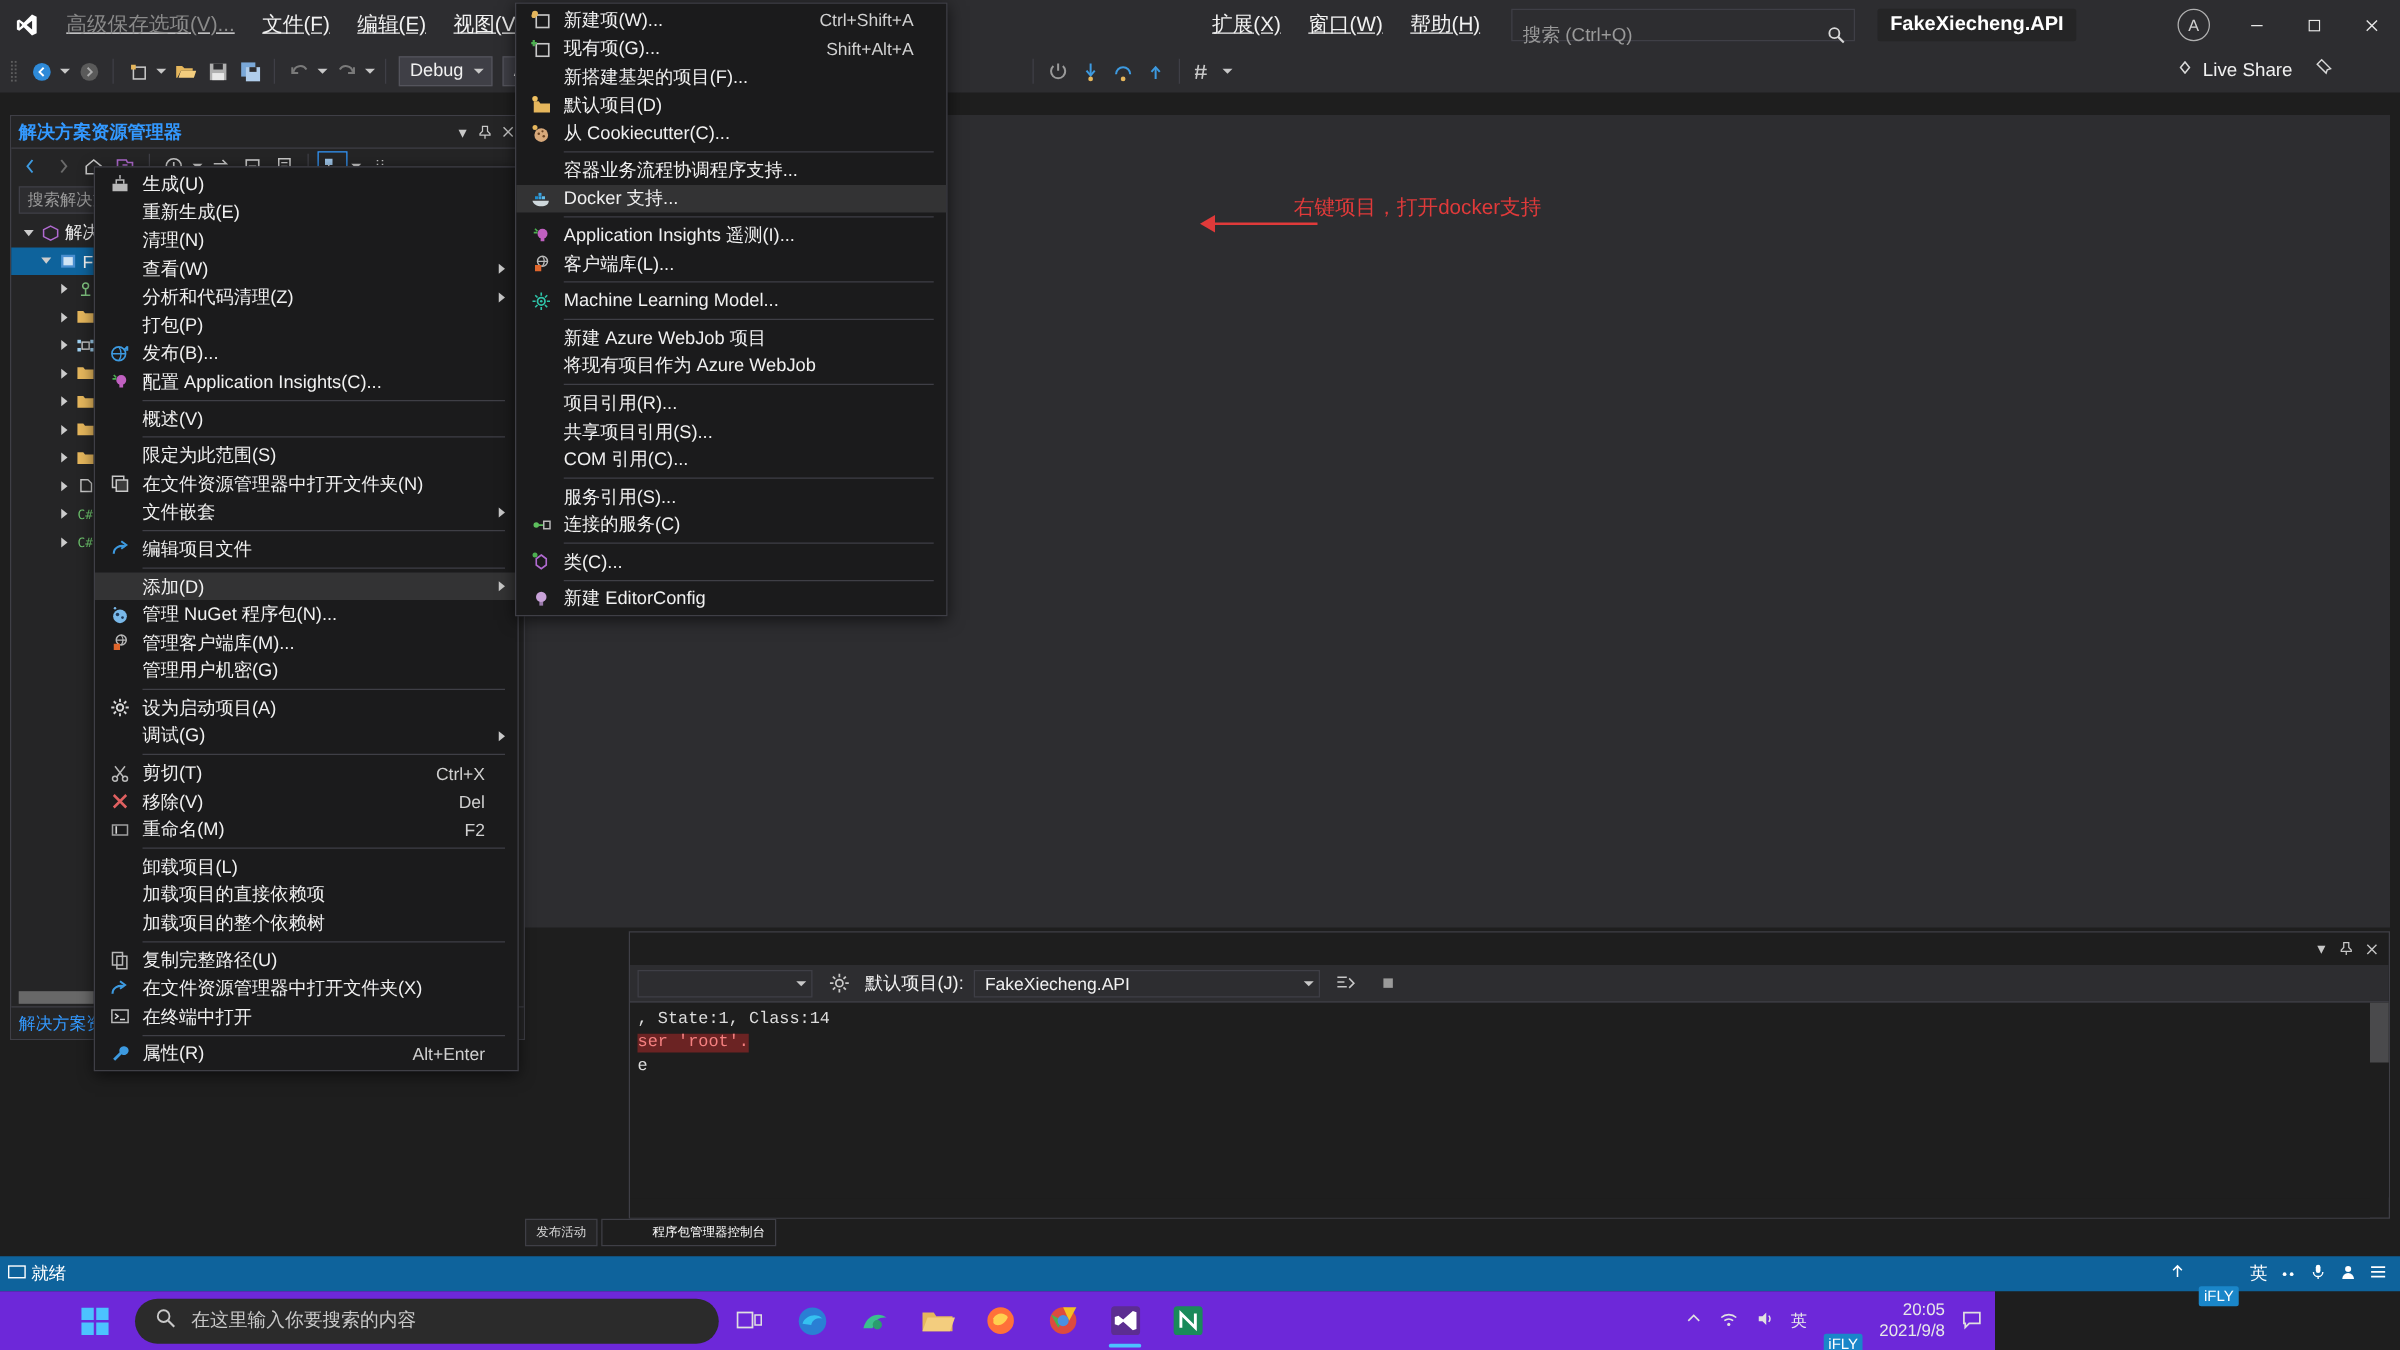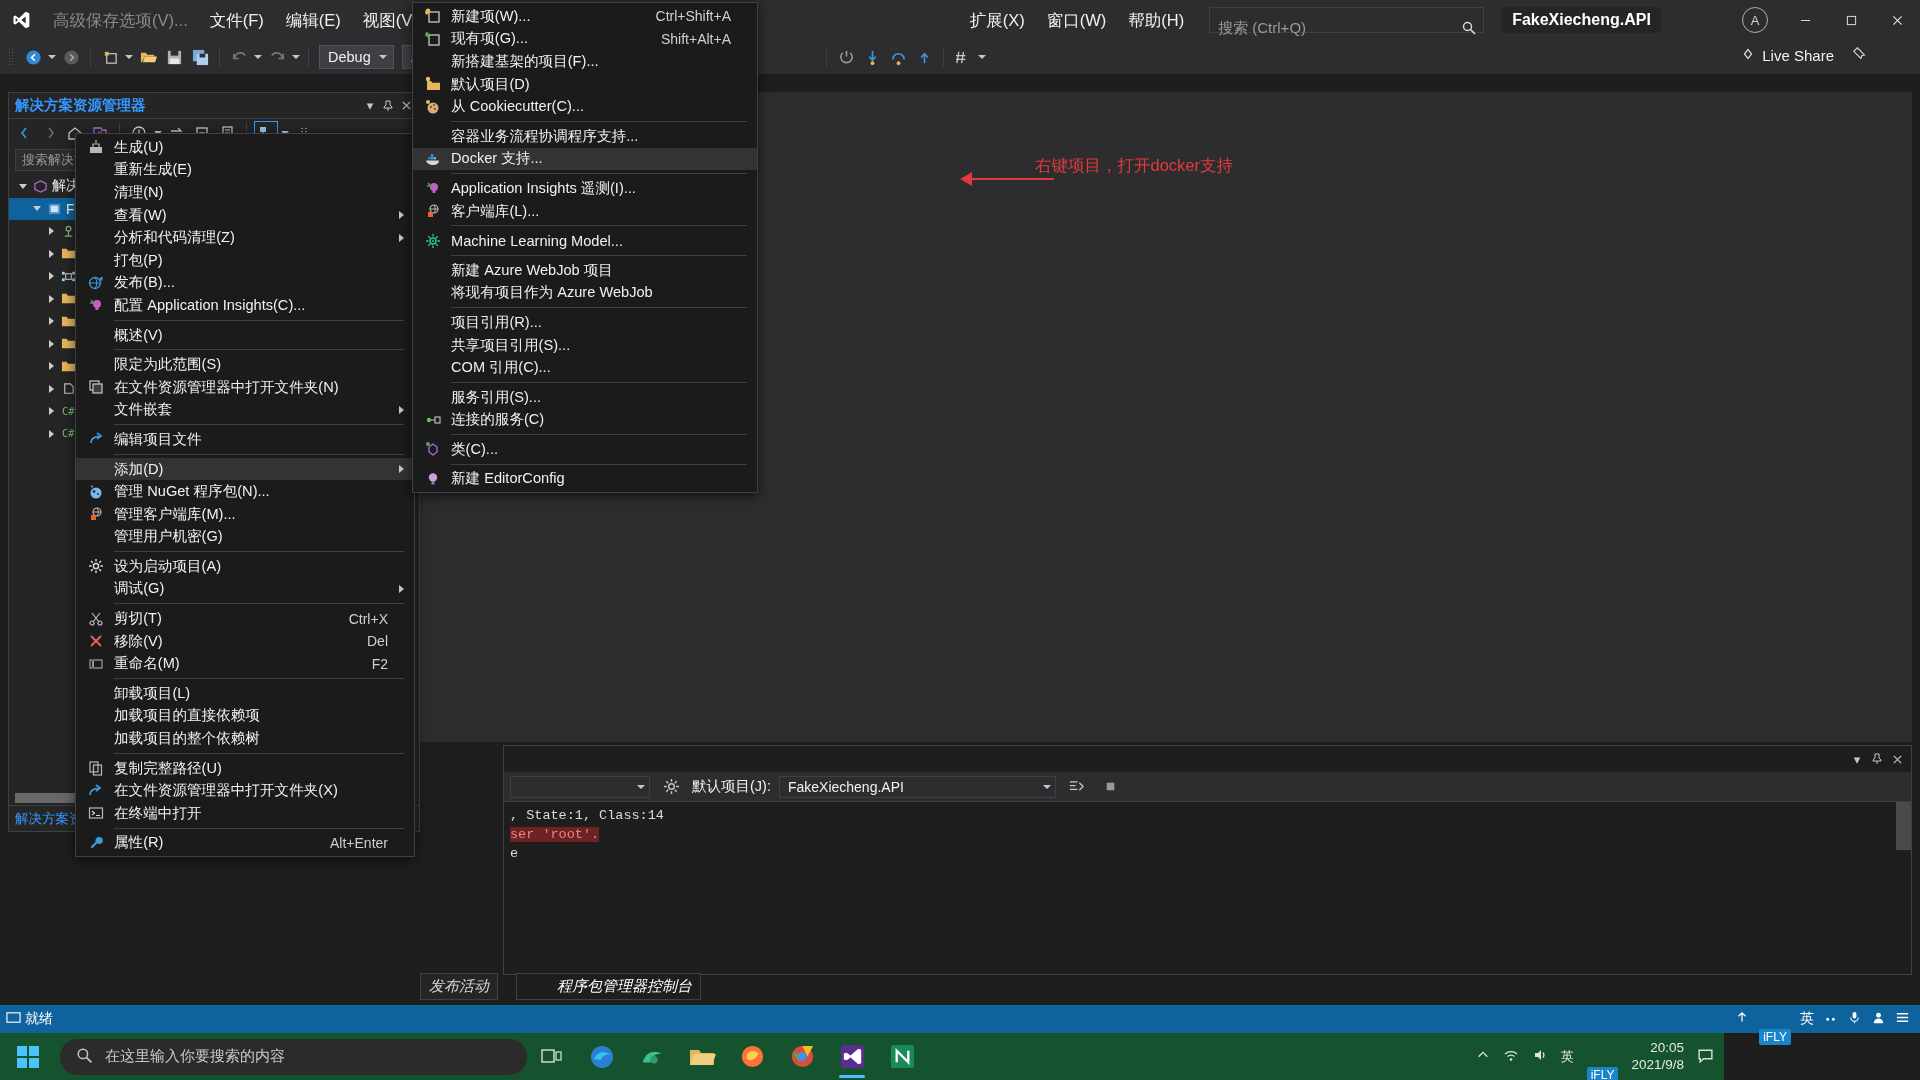--- a/index.html
+++ b/index.html
@@ -13,21 +13,21 @@
   }
   #app { position: relative; width: 1920px; height: 1080px; }
 
   
   .titlebar {
     position: absolute; top: 0; left: 0; width: 1920px; height: 40px;
     background: #2d2d30; display: flex; align-items: center;
   }
   .vs-logo { width: 42px; height: 40px; display: flex; align-items: center; justify-content: center; }
   .vs-logo svg { width: 20px; height: 20px; }
-  .menu-strip { display: flex; align-items: flex-end; height: 40px; }
+  .menu-strip { display: flex; align-items: flex-end; height: 40px; text-decoration: underline; }
   .menu-item {
     padding: 0 11px; height: 40px; line-height: 40px;
     font-size: 16.5px; color: #f1f1f1; white-space: nowrap; cursor: default;
   }
   .menu-item.dim { color: #8a8a8a; }
   .search-box {
     margin-left: 14px; width: 275px; height: 26px;
     background: #2d2d30; border: 1px solid #3f3f46;
     display: flex; align-items: center; padding: 16px 6px 0 8px;
     position: relative;
@@ -157,42 +157,42 @@
     font-size: 13.5px; color: #dcdcdc; line-height: 1.42;
   }
   .out-body .hl { background: #6b2323; color: #f58080; }
   .out-sb { position: absolute; right: 0; top: 56px; width: 15px; bottom: 16px; background: #1e1e1e; }
   .out-sb i { position:absolute; top: 0; left:0; width: 15px; height: 48px; background: #4a4a4c; }
   .out-hsb { position:absolute; left: 0; bottom: 0; height: 15px; right: 15px; background: #1e1e1e; }
 
   
   .panel-tabs {
     position: absolute; left: 420px; bottom: 82px; height: 24px;
-    display: flex; align-items: center; gap: 18px; font-size: 15px; font-style: italic;
+    display: flex; align-items: center; gap: 3px; font-size: 10px;
   }
   .ptab { padding: 3px 8px; background: #252526; border: 1px solid #3f3f46; color: #d8d8d8; white-space: nowrap;}
   .ptab.active { background: #1e1e1e; color: #ffffff; padding-left: 40px; }
 
   .statusbar {
     position: absolute; left: 0; bottom: 47px; width: 1920px; height: 28px;
     background: #0e639c; display: flex; align-items: center; padding-left: 6px;
     font-size: 14px; color: #ffffff;
   }
   .statusbar .ready { margin-left: 4px; text-align: center; }
   .sb-right { margin-left: auto; display: flex; align-items: center; gap: 10px; padding-right: 10px; }
   .ime-bar { display:flex; align-items:center; gap: 9px; }
   .ime-chip {
     background:#1a86c9; padding: 1px 4px; border-radius: 2px;
     font-size: 12px; color:#fff; display:flex; align-items:center; gap:2px;margin-top:36px;
   }
 
   
   .taskbar {
-    position: absolute; left: 0; bottom: 0; width: 1724px; height: 47px;
-    background: #14532d; display: flex; align-items: center;
+    position: absolute; left: 0; bottom: 0; width: 1596px; height: 47px;
+    background: #6d28d9; display: flex; align-items: center; padding-left: 48px;
   }
   .start-btn { width: 56px; height: 47px; display:flex;align-items:center;justify-content:center; }
   .tb-search {
     width: 467px; height: 36px; margin-left: 4px; background: #2b2b2b;
     border-radius: 18px; display: flex; align-items: center; padding-left: 16px; gap: 12px;
     font-size: 15px; color: #c9c9c9;
   }
   .tb-app { width: 50px; height: 47px; display:flex;align-items:center;justify-content:center; position: relative;}
   .tb-app.active:after { content:''; position:absolute; bottom:2px; left:12px; width:26px; height:3px; background:#4cc2ff; border-radius:2px;}
   .tray { margin-left: auto; display: flex; align-items: center; gap: 13px; padding-right: 10px; font-size: 13px; color:#e8e8e8;}

